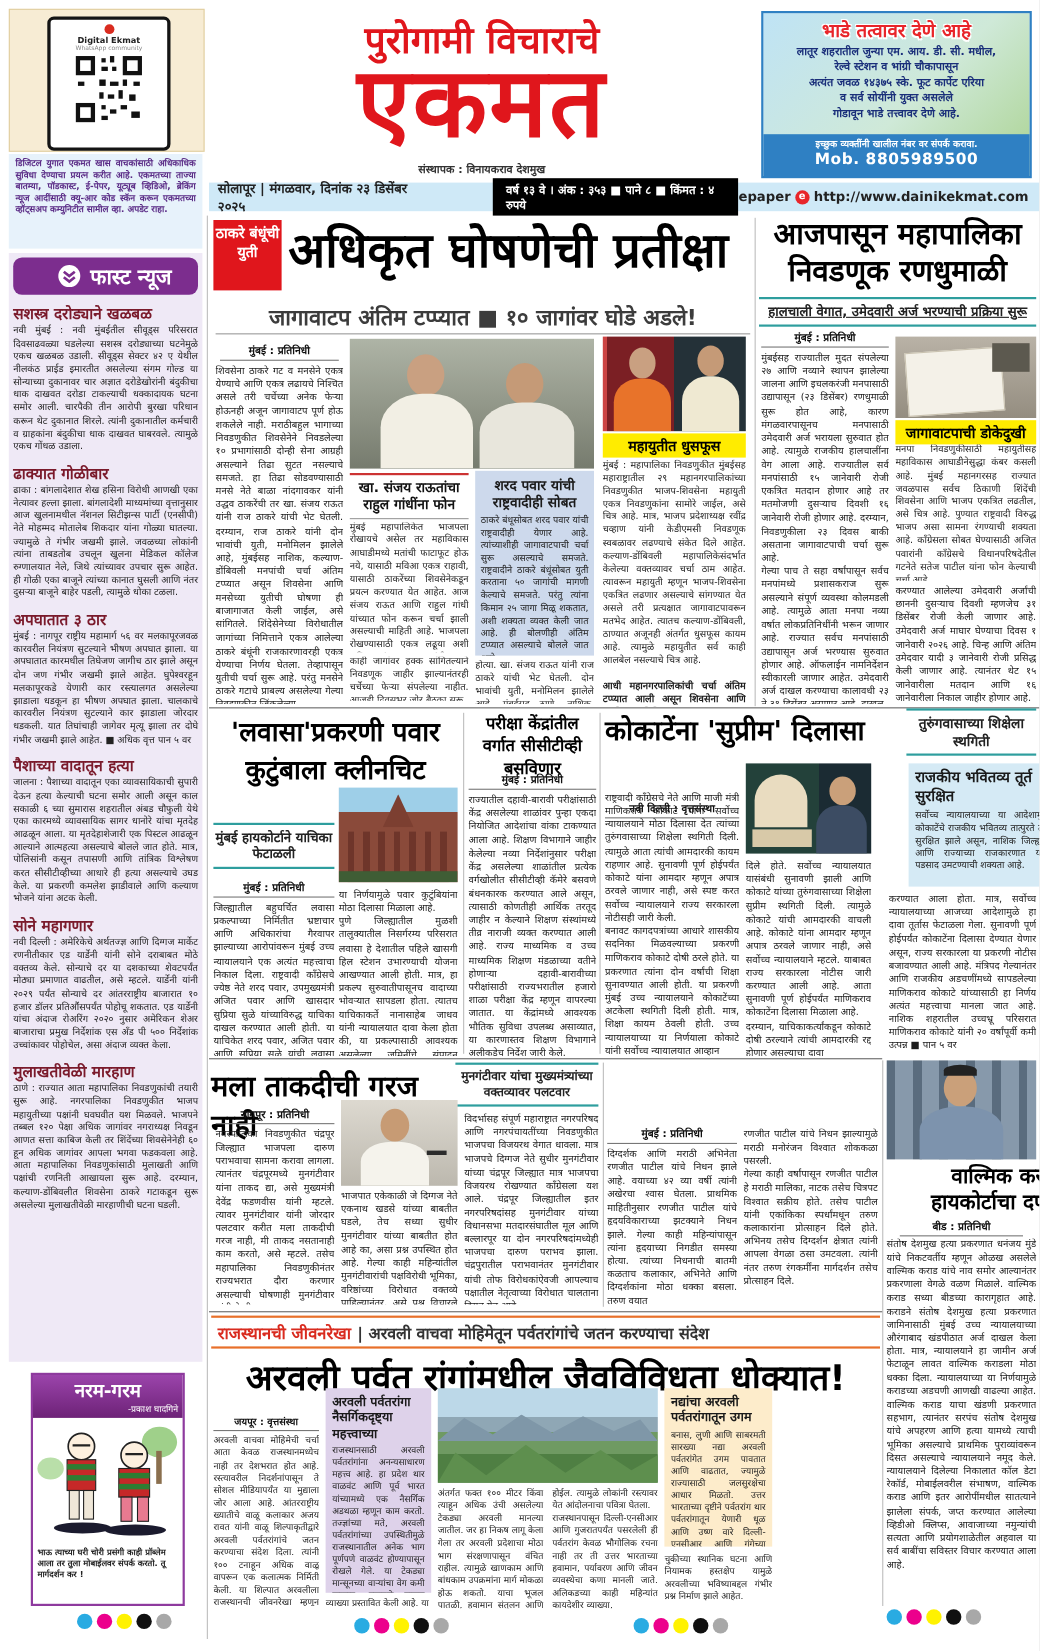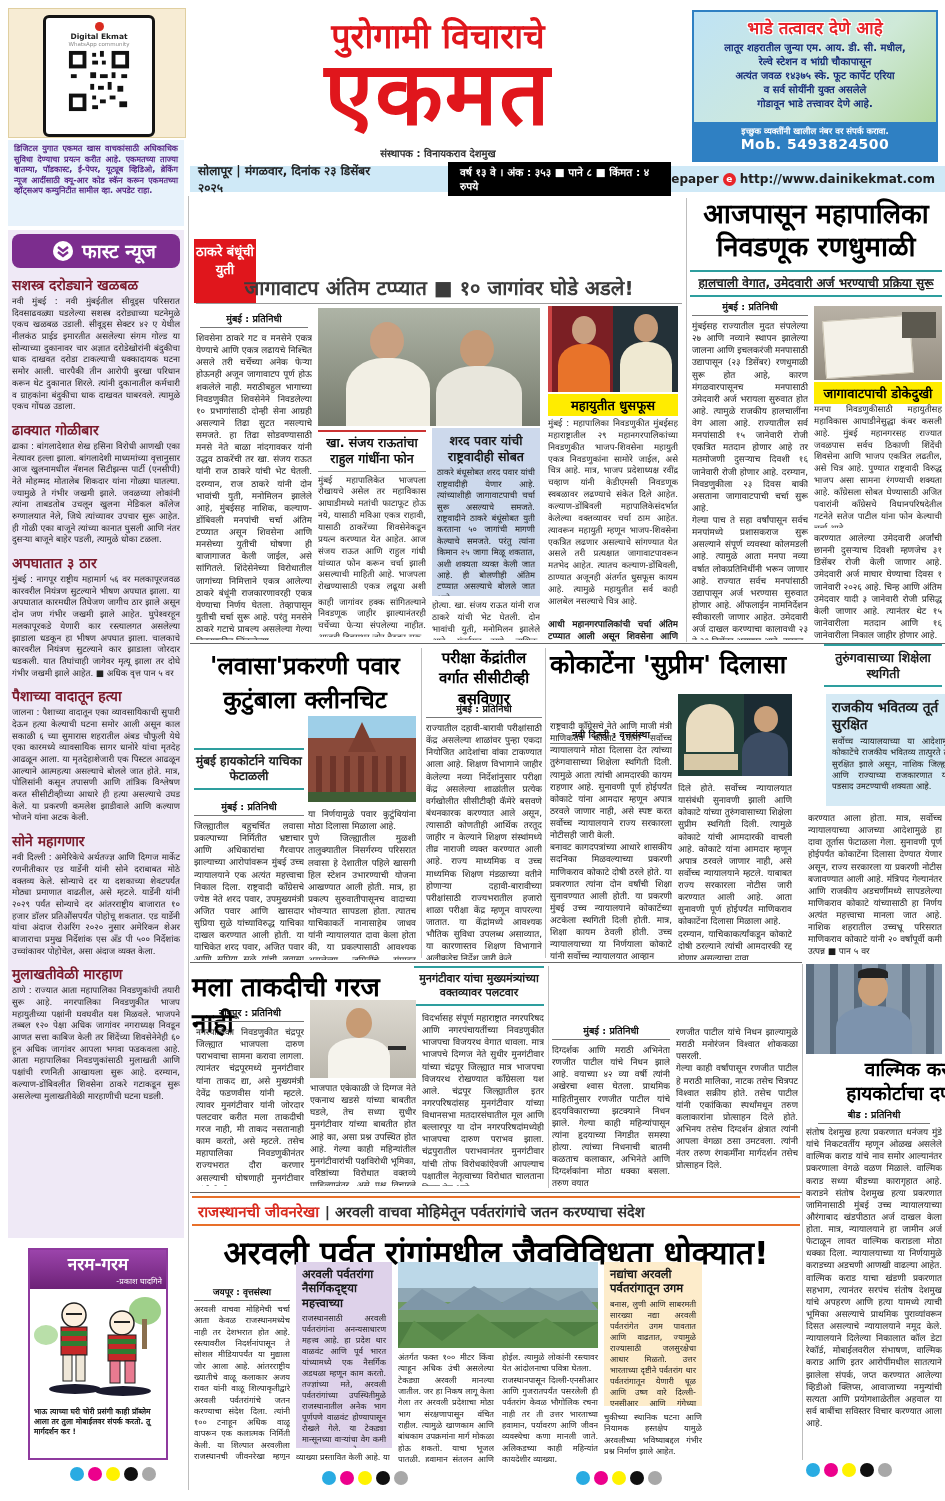--- a/index.html
+++ b/index.html
@@ -66,21 +66,21 @@
   .cartoon{left:28px;top:1248px;width:140px;height:212px;border:2px solid #8e3a9e;
            box-sizing:border-box;background:#fff;}
   .ct-head{background:linear-gradient(#9b44ab,#6d2277);color:#fff;text-align:center;
            padding:2px 4px 3px;}
   .ct-title{font-size:17px;font-weight:700;}
   .ct-artist{font-size:8px;text-align:right;}
   .ct-cap{font-size:7.6px;font-weight:700;color:#222;padding:2px 4px;line-height:1.3;}
   
   .red-kicker{left:194px;top:200px;width:62px;height:64px;background:#e0161c;color:#fff;
               font-weight:700;font-size:13px;text-align:center;line-height:1.35;padding-top:4px;
-              box-sizing:border-box;margin-top:39px;}
+              box-sizing:border-box;}
   .blue-panel{background:#cdd9ec;padding:5px 5px;box-sizing:border-box;}
   .info-panel{background:#d5eaf5;padding:5px 6px;box-sizing:border-box;}
   .purple-panel{background:#ded2ea;padding:5px 6px;box-sizing:border-box;}
   .cream-panel{background:#fdeccb;padding:5px 6px;box-sizing:border-box;}
   .panel-title{font-weight:700;font-size:12.5px;color:#1a1a1a;line-height:1.25;margin-bottom:3px;}
   .panel-body{font-size:8.4px;line-height:1.36;text-align:justify;color:#222;}
   .sub-head{font-weight:700;font-size:12.5px;text-align:center;color:#111;line-height:1.3;
             border-top:2px solid #c33;border-bottom:1px solid #999;padding:3px 0;}
   .strip{border-top:2px solid #e8702a;border-bottom:2px solid #e8702a;padding:3px 6px;
          font-weight:700;}
@@ -137,21 +137,21 @@
 
   <div class="abs ad-box">
     <div class="ad-title">भाडे तत्वावर देणे आहे</div>
     <div class="ad-body">लातूर शहरातील जुन्या एम. आय. डी. सी. मधील,
 रेल्वे स्टेशन व भांग्री चौकापासून
 अत्यंत जवळ १४३७५ स्के. फूट कार्पेट एरिया
 व सर्व सोयींनी युक्त असलेले
 गोडावून भाडे तत्त्वावर देणे आहे.</div>
     <div class="ad-strip">
       <div class="ad-note">इच्छुक व्यक्तींनी खालील नंबर वर संपर्क करावा.</div>
-      <div class="ad-mob">Mob. 5493824500</div>
+      <div class="ad-mob">Mob. 8805989500</div>
     </div>
   </div>
 
   <div class="abs datebar">
     <span class="dateline">सोलापूर | मंगळवार, दिनांक २३ डिसेंबर २०२५</span>
     <span class="issuebox">वर्ष १३ वे । अंक : ३५३ ■ पाने ८ ■ किंमत : ४ रुपये</span>
     <span class="epaper">
       <span>epaper</span>
       <span class="ep-icon">e</span>
       <span>http://www.dainikekmat.com</span>
@@ -220,20 +220,21 @@
       <ellipse cx="45" cy="100" rx="26" ry="5" fill="#1b1b2e"></ellipse>
       <ellipse cx="93" cy="102" rx="28" ry="5" fill="#1b1b2e"></ellipse>
     </svg>
     <div class="ct-cap">भाऊ त्याच्या घरी चोरी प्रसंगी काही प्रॉब्लेम आला तर तुला मोबाईलवर संपर्क करतो. तू मार्गदर्शन कर !</div>
   </div>
   <div class="abs dots" style="left:70px;top:1466px;">
     <span class="d-c"></span><span class="d-m"></span><span class="d-y"></span><span class="d-k"></span><span class="d-g"></span>
   </div>
 
   <div class="abs red-kicker">ठाकरे बंधूंची युती</div>
+  <div class="abs hl" style="left:262px;top:198px;width:420px;font-size:44px;line-height:1.4;">अधिकृत घोषणेची प्रतीक्षा</div>
   <div class="abs hl" style="left:196px;top:274px;width:486px;font-size:20px;color:#3c3c3c;text-align:center;">जागावाटप अंतिम टप्प्यात ■ १० जागांवर घोडे अडले!</div>
   <div class="hrule" style="left:196px;top:303px;width:486px;"></div>
   <div class="abs byline" style="left:200px;top:312px;width:108px;">मुंबई : प्रतिनिधी</div>
   <div class="abs jtext" style="left:196px;top:332px;width:116px;height:308px;">शिवसेना ठाकरे गट व मनसेने एकत्र येण्याचे आणि एकत्र लढायचे निश्चित असले तरी चर्चेच्या अनेक फेऱ्या होऊनही अजून जागावाटप पूर्ण होऊ शकलेले नाही. मराठीबहुल भागाच्या निवडणुकीत शिवसेनेने निवडलेल्या १० प्रभागांसाठी दोन्ही सेना आग्रही असल्याने तिढा सुटत नसल्याचे समजते. हा तिढा सोडवण्यासाठी मनसे नेते बाळा नांदगावकर यांनी उद्धव ठाकरेंची तर खा. संजय राऊत यांनी राज ठाकरे यांची भेट घेतली. दरम्यान, राज ठाकरे यांनी दोन भावांची युती, मनोमिलन झालेले आहे, मुंबईसह नाशिक, कल्याण-डोंबिवली मनपांची चर्चा अंतिम टप्प्यात असून शिवसेना आणि मनसेच्या युतीची घोषणा ही बाजागाजत केली जाईल, असे सांगितले. शिंदेसेनेच्या विरोधातील जागांच्या निमित्ताने एकत्र आलेल्या ठाकरे बंधूंनी राजकारणावरही एकत्र येण्याचा निर्णय घेतला. तेव्हापासून युतीची चर्चा सुरू आहे. परंतु मनसेने ठाकरे गटाचे प्राबल्य असलेल्या गेल्या निवडणुकीत जिंकलेल्या</div>
 
   <div class="photo" style="left:318px;top:308px;width:222px;height:118px;background:linear-gradient(180deg,#aeb4a6 0%,#8d9284 60%,#767b6e 100%);">
     <div class="p-head" style="left:52px;top:14px;width:34px;height:38px;background:#c9a081;"></div>
     <div class="p-body" style="left:28px;top:50px;width:84px;height:68px;background:#f2efe4;"></div>
     <div class="p-head" style="left:142px;top:22px;width:34px;height:38px;background:#c59a77;"></div>
     <div class="p-body" style="left:118px;top:58px;width:86px;height:60px;background:#e8e6dc;"></div>

